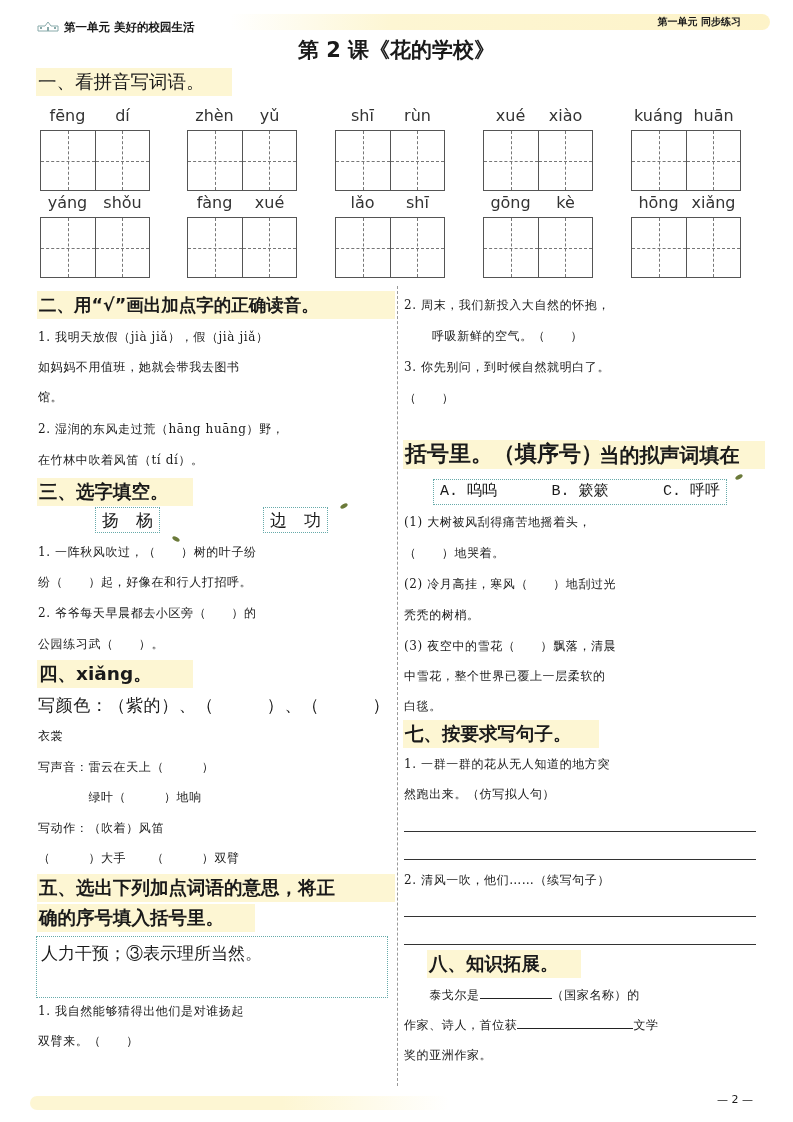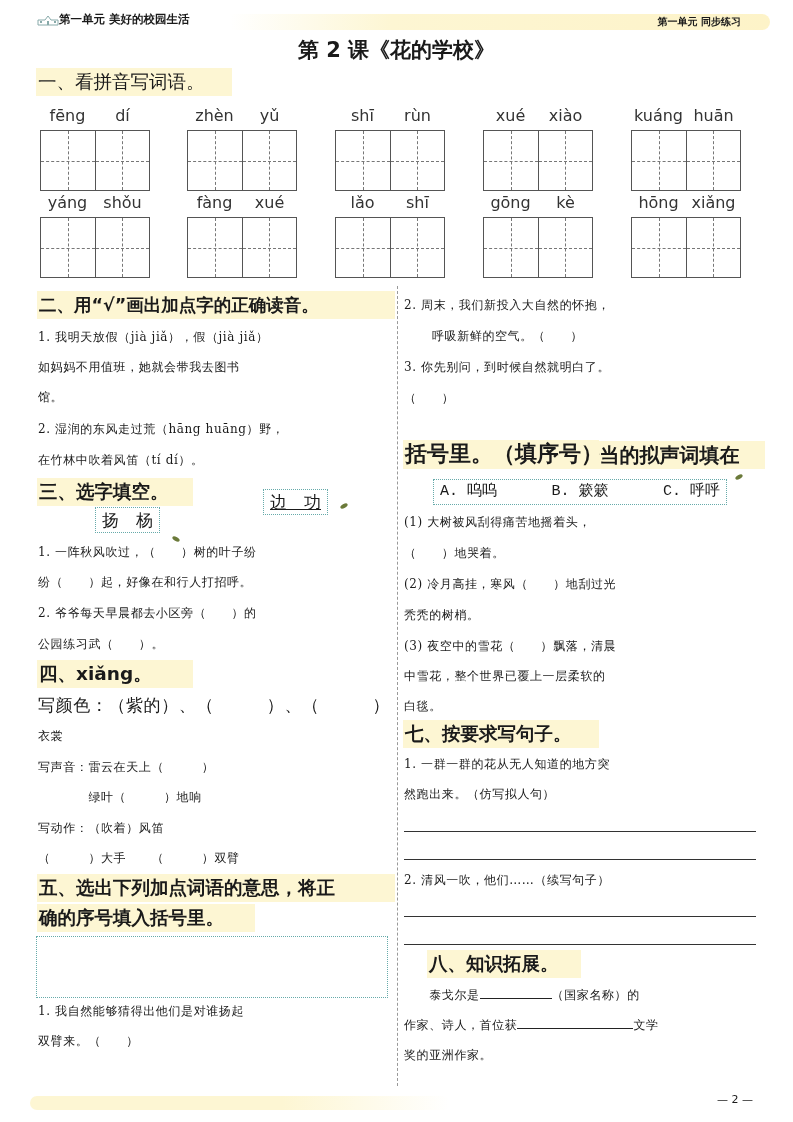--- a/index.html
+++ b/index.html
@@ -2,22 +2,22 @@
 <html><head>
 <meta charset="utf-8">
 <style>
   html,body{margin:0;padding:0;background:#fff;}
   body{width:793px;height:1122px;position:relative;overflow:hidden;
        font-family:"DejaVu Serif","Liberation Serif",serif;color:#1a1a1a;}
   
   .hdr-band{position:absolute;left:230px;top:14px;width:540px;height:16px;
             background:linear-gradient(90deg,rgba(255,250,220,0) 0%,#fdf6d3 30%,#fdf3c8 100%);
             border-radius:0 8px 8px 0;}
-  .hdr-left{position:absolute;left:37px;top:12px;font-family:"DejaVu Sans",sans-serif;
-            font-size:11.5px;font-weight:bold;display:flex;align-items:center;}
+  .hdr-left{position:absolute;left:37px;top:20px;font-family:"DejaVu Sans",sans-serif;
+            font-size:11.5px;font-weight:bold;display:flex;align-items:flex-start;gap:5px;}
   .hdr-right{position:absolute;right:52px;top:15px;font-family:"DejaVu Sans",sans-serif;
              font-size:10px;font-weight:bold;}
   .logo{width:22px;height:12px;position:relative;}
   .title{position:absolute;left:0;right:0;top:36px;text-align:center;
          font-family:"DejaVu Sans",sans-serif;font-weight:bold;font-size:21px;}
   .sec-h{position:absolute;background:#fdf6d3;font-family:"DejaVu Sans",sans-serif;
          font-weight:bold;font-size:18.5px;line-height:28px;padding:0 4px 0 2px;white-space:nowrap;}
   .sec-h.thin{font-weight:normal;}
   .line{position:absolute;font-size:12px;line-height:30px;white-space:nowrap;letter-spacing:0.6px;}
   
@@ -165,39 +165,40 @@
 
 <div class="sec-h" style="left:37px;top:291px;width:352px;font-size:17.5px;">二、用“√”画出加点字的正确读音。</div>
 <div class="line" style="left:38px;top:322px;">1. 我明天放假（jià jiǎ），假（jià jiǎ）</div>
 <div class="line" style="left:38px;top:352px;">如妈妈不用值班，她就会带我去图书</div>
 <div class="line" style="left:38px;top:382px;">馆。</div>
 <div class="line" style="left:38px;top:414px;">2. 湿润的东风走过荒（hāng huāng）野，</div>
 <div class="line" style="left:38px;top:445px;">在竹林中吹着风笛（tí dí）。</div>
 
 <div class="sec-h" style="left:37px;top:478px;width:150px;">三、选字填空。</div>
 <div class="box" style="left:95px;top:507px;">扬　杨</div>
-<div class="box" style="left:263px;top:489px;text-decoration:underline;">边　功</div>
+<div class="box" style="left:263px;top:507px;">边　功</div>
 <div class="leaf" style="left:340px;top:504px;"></div>
 <div class="leaf" style="left:172px;top:537px;transform:rotate(30deg);"></div>
 <div class="line" style="left:38px;top:537px;">1. 一阵秋风吹过，（　　）树的叶子纷</div>
 <div class="line" style="left:38px;top:567px;">纷（　　）起，好像在和行人打招呼。</div>
 <div class="line" style="left:38px;top:598px;">2. 爷爷每天早晨都去小区旁（　　）的</div>
 <div class="line" style="left:38px;top:629px;">公园练习武（　　）。</div>
 
 <div class="sec-h" style="left:37px;top:660px;width:150px;">四、xiǎng。</div>
 <div class="line" style="left:38px;top:690px;font-size:17px;">写颜色：（紫的）、（　　　）、（　　　）</div>
 <div class="line" style="left:38px;top:721px;">衣裳</div>
 <div class="line" style="left:38px;top:752px;">写声音：雷云在天上（　　　）</div>
 <div class="line" style="left:38px;top:782px;">　　　　绿叶（　　　）地响</div>
 <div class="line" style="left:38px;top:813px;">写动作：（吹着）风笛</div>
 <div class="line" style="left:38px;top:843px;">（　　　）大手　　（　　　）双臂</div>
 
 <div class="sec-h" style="left:37px;top:874px;width:352px;">五、选出下列加点词语的意思，将正</div>
 <div class="sec-h" style="left:37px;top:904px;width:212px;">确的序号填入括号里。</div>
 <div class="box" style="left:36px;top:936px;width:342px;height:56px;padding:2px 4px;line-height:28px;white-space:normal;">
+  <div>人力干预；③表示理所当然。</div>
 </div>
 <div class="line" style="left:38px;top:996px;">1. 我自然能够猜得出他们是对谁扬起</div>
 <div class="line" style="left:38px;top:1026px;">双臂来。（　　）</div>
 
 <div class="line" style="left:404px;top:290px;">2. 周末，我们新投入大自然的怀抱，</div>
 <div class="line" style="left:404px;top:321px;margin-left:28px;">呼吸新鲜的空气。（　　）</div>
 <div class="line" style="left:404px;top:352px;">3. 你先别问，到时候自然就明白了。</div>
 <div class="line" style="left:404px;top:383px;">（　　）</div>
 
 <div class="sec-h" style="left:403px;top:424px;width:356px;font-size:20px;margin-top:17px;">六. 结合语境，选择恰当的拟声词填在</div>

